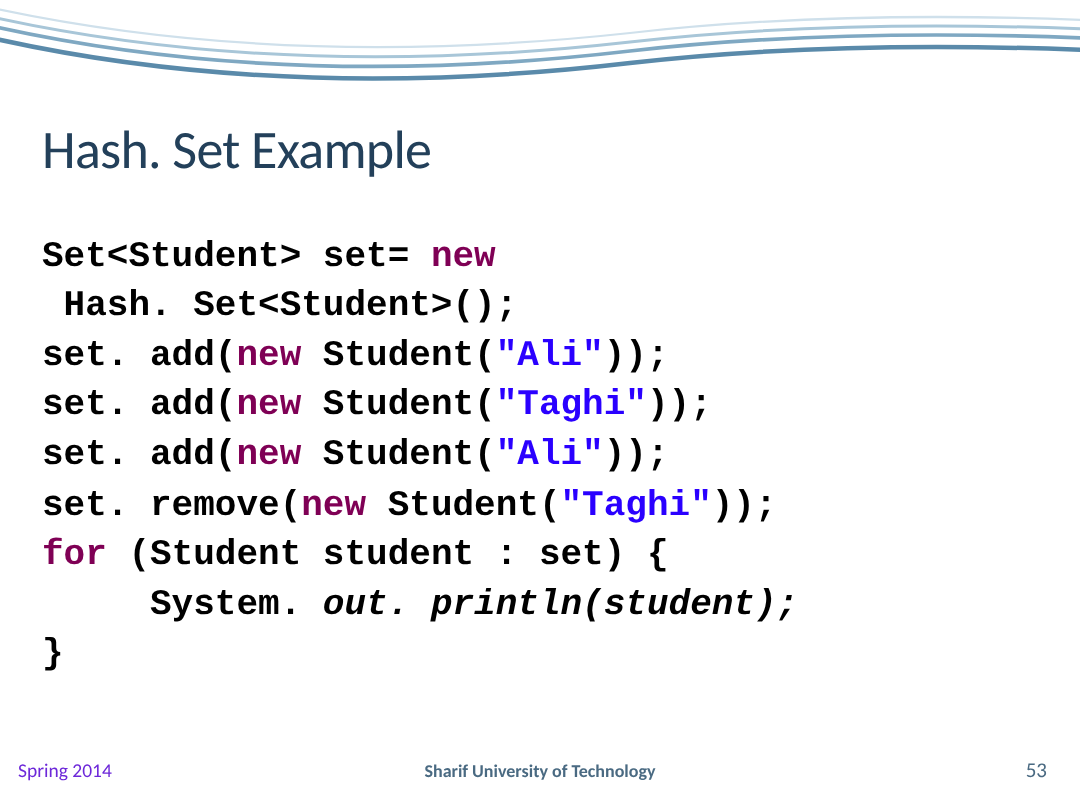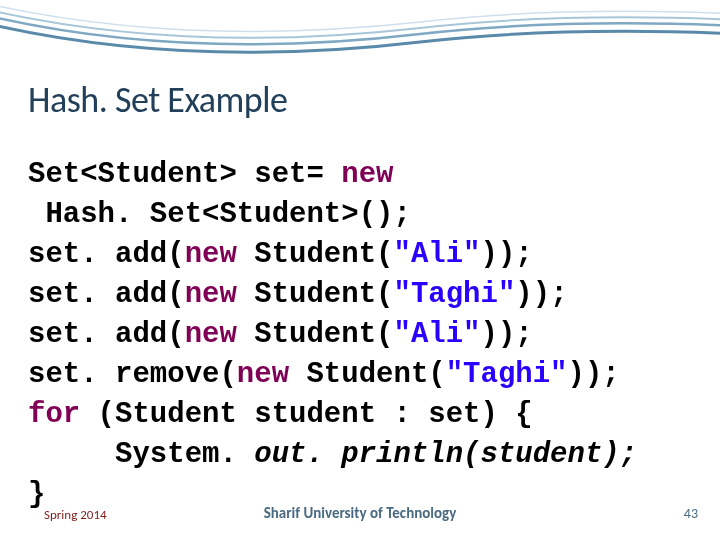--- a/index.html
+++ b/index.html
@@ -27,43 +27,43 @@
     font-size: 36px;
     color: #23405a;
     letter-spacing: -0.5px;
   }
   .code {
     position: absolute;
     top: 155px;
     left: 28px;
     font-family: 'Courier New', Courier, monospace;
     font-weight: bold;
-    font-size: 29px;
+    font-size: 24px;
     line-height: 1.38;
     color: #000;
     white-space: pre;
   }
   .kw { color: #7f0055; }
   .str { color: #2a00ff; }
   .it { font-style: italic; }
   .footer-left {
     position: absolute;
     bottom: 18px;
-    left: 44px;
+    left: 12px;
     font-family: Calibri, 'Segoe UI', sans-serif;
     font-size: 13px;
-    color: #7f1d1d;
+    color: #6d28d9;
   }
   .footer-center {
     position: absolute;
     bottom: 18px;
     left: 50%;
     transform: translateX(-50%);
     font-family: Calibri, 'Segoe UI', sans-serif;
-    font-size: 15px;
+    font-size: 12px;
     color: #4a6a82;
     font-weight: bold;
   }
   .footer-right {
     position: absolute;
     bottom: 18px;
     right: 22px;
     font-family: Calibri, 'Segoe UI', sans-serif;
     font-size: 14px;
     color: #4a6a82;
@@ -86,13 +86,13 @@
 <span>set. add(</span><span class="kw">new</span><span> Student(</span><span class="str">"Ali"</span><span>));</span>
 <span>set. add(</span><span class="kw">new</span><span> Student(</span><span class="str">"Taghi"</span><span>));</span>
 <span>set. add(</span><span class="kw">new</span><span> Student(</span><span class="str">"Ali"</span><span>));</span>
 <span>set. remove(</span><span class="kw">new</span><span> Student(</span><span class="str">"Taghi"</span><span>));</span>
 <span class="kw">for</span><span> (Student student : set) {</span>
 <span>     System. </span><span class="it">out</span><span class="it">. println(student);</span>
 <span>}</span></div>
 
 <div class="footer-left">Spring 2014</div>
 <div class="footer-center">Sharif University of Technology</div>
-<div class="footer-right">43</div>
+<div class="footer-right">53</div>
 
 </body></html>

